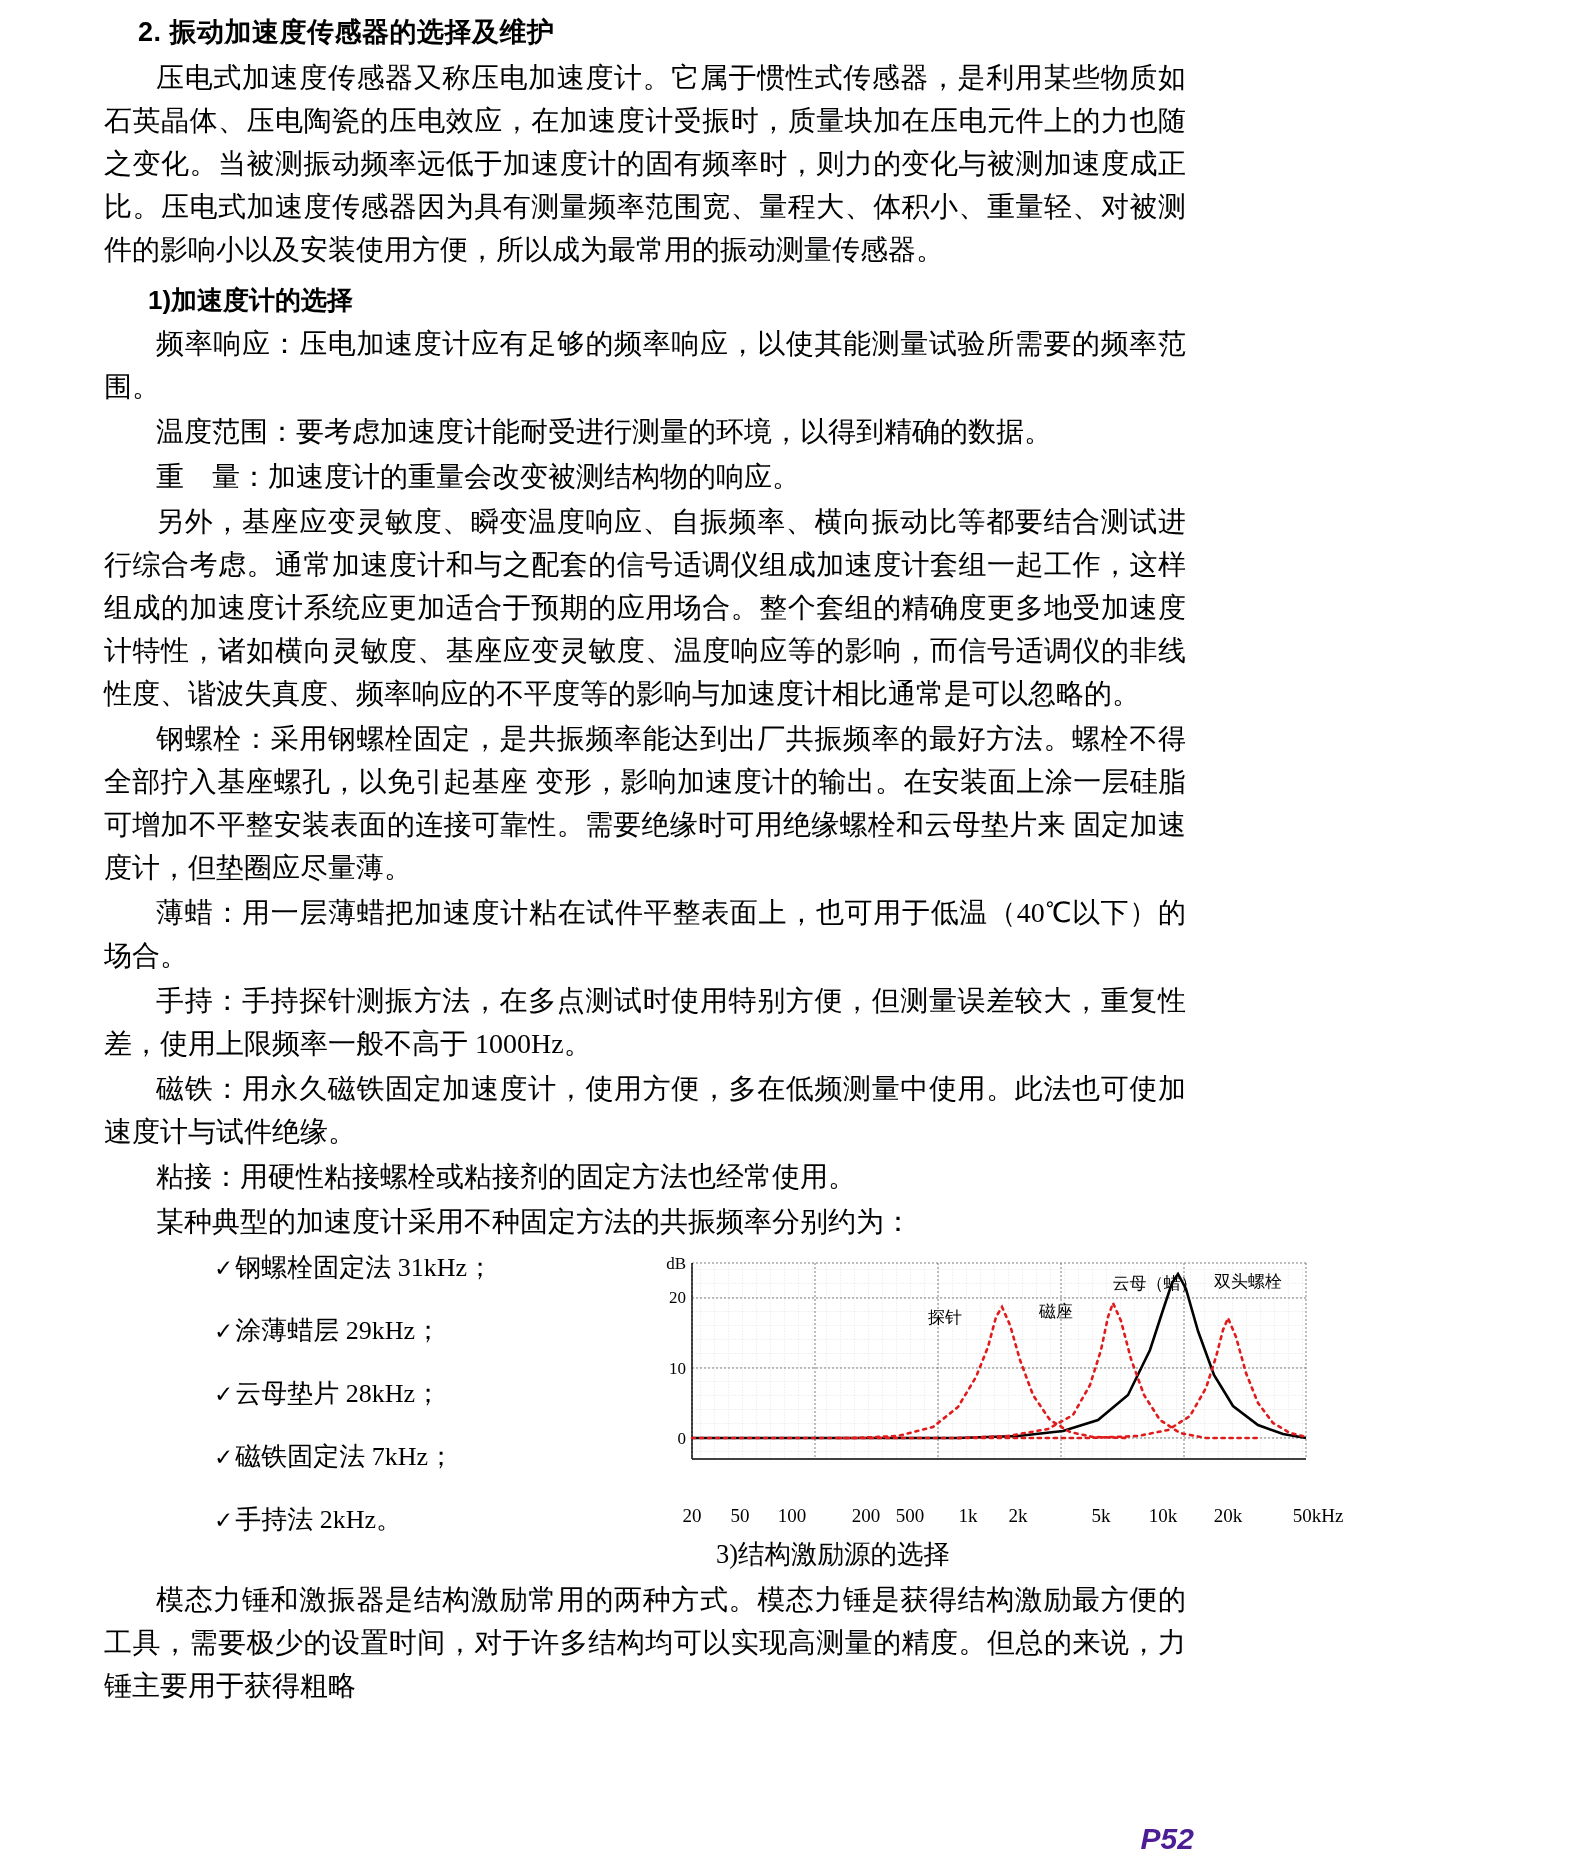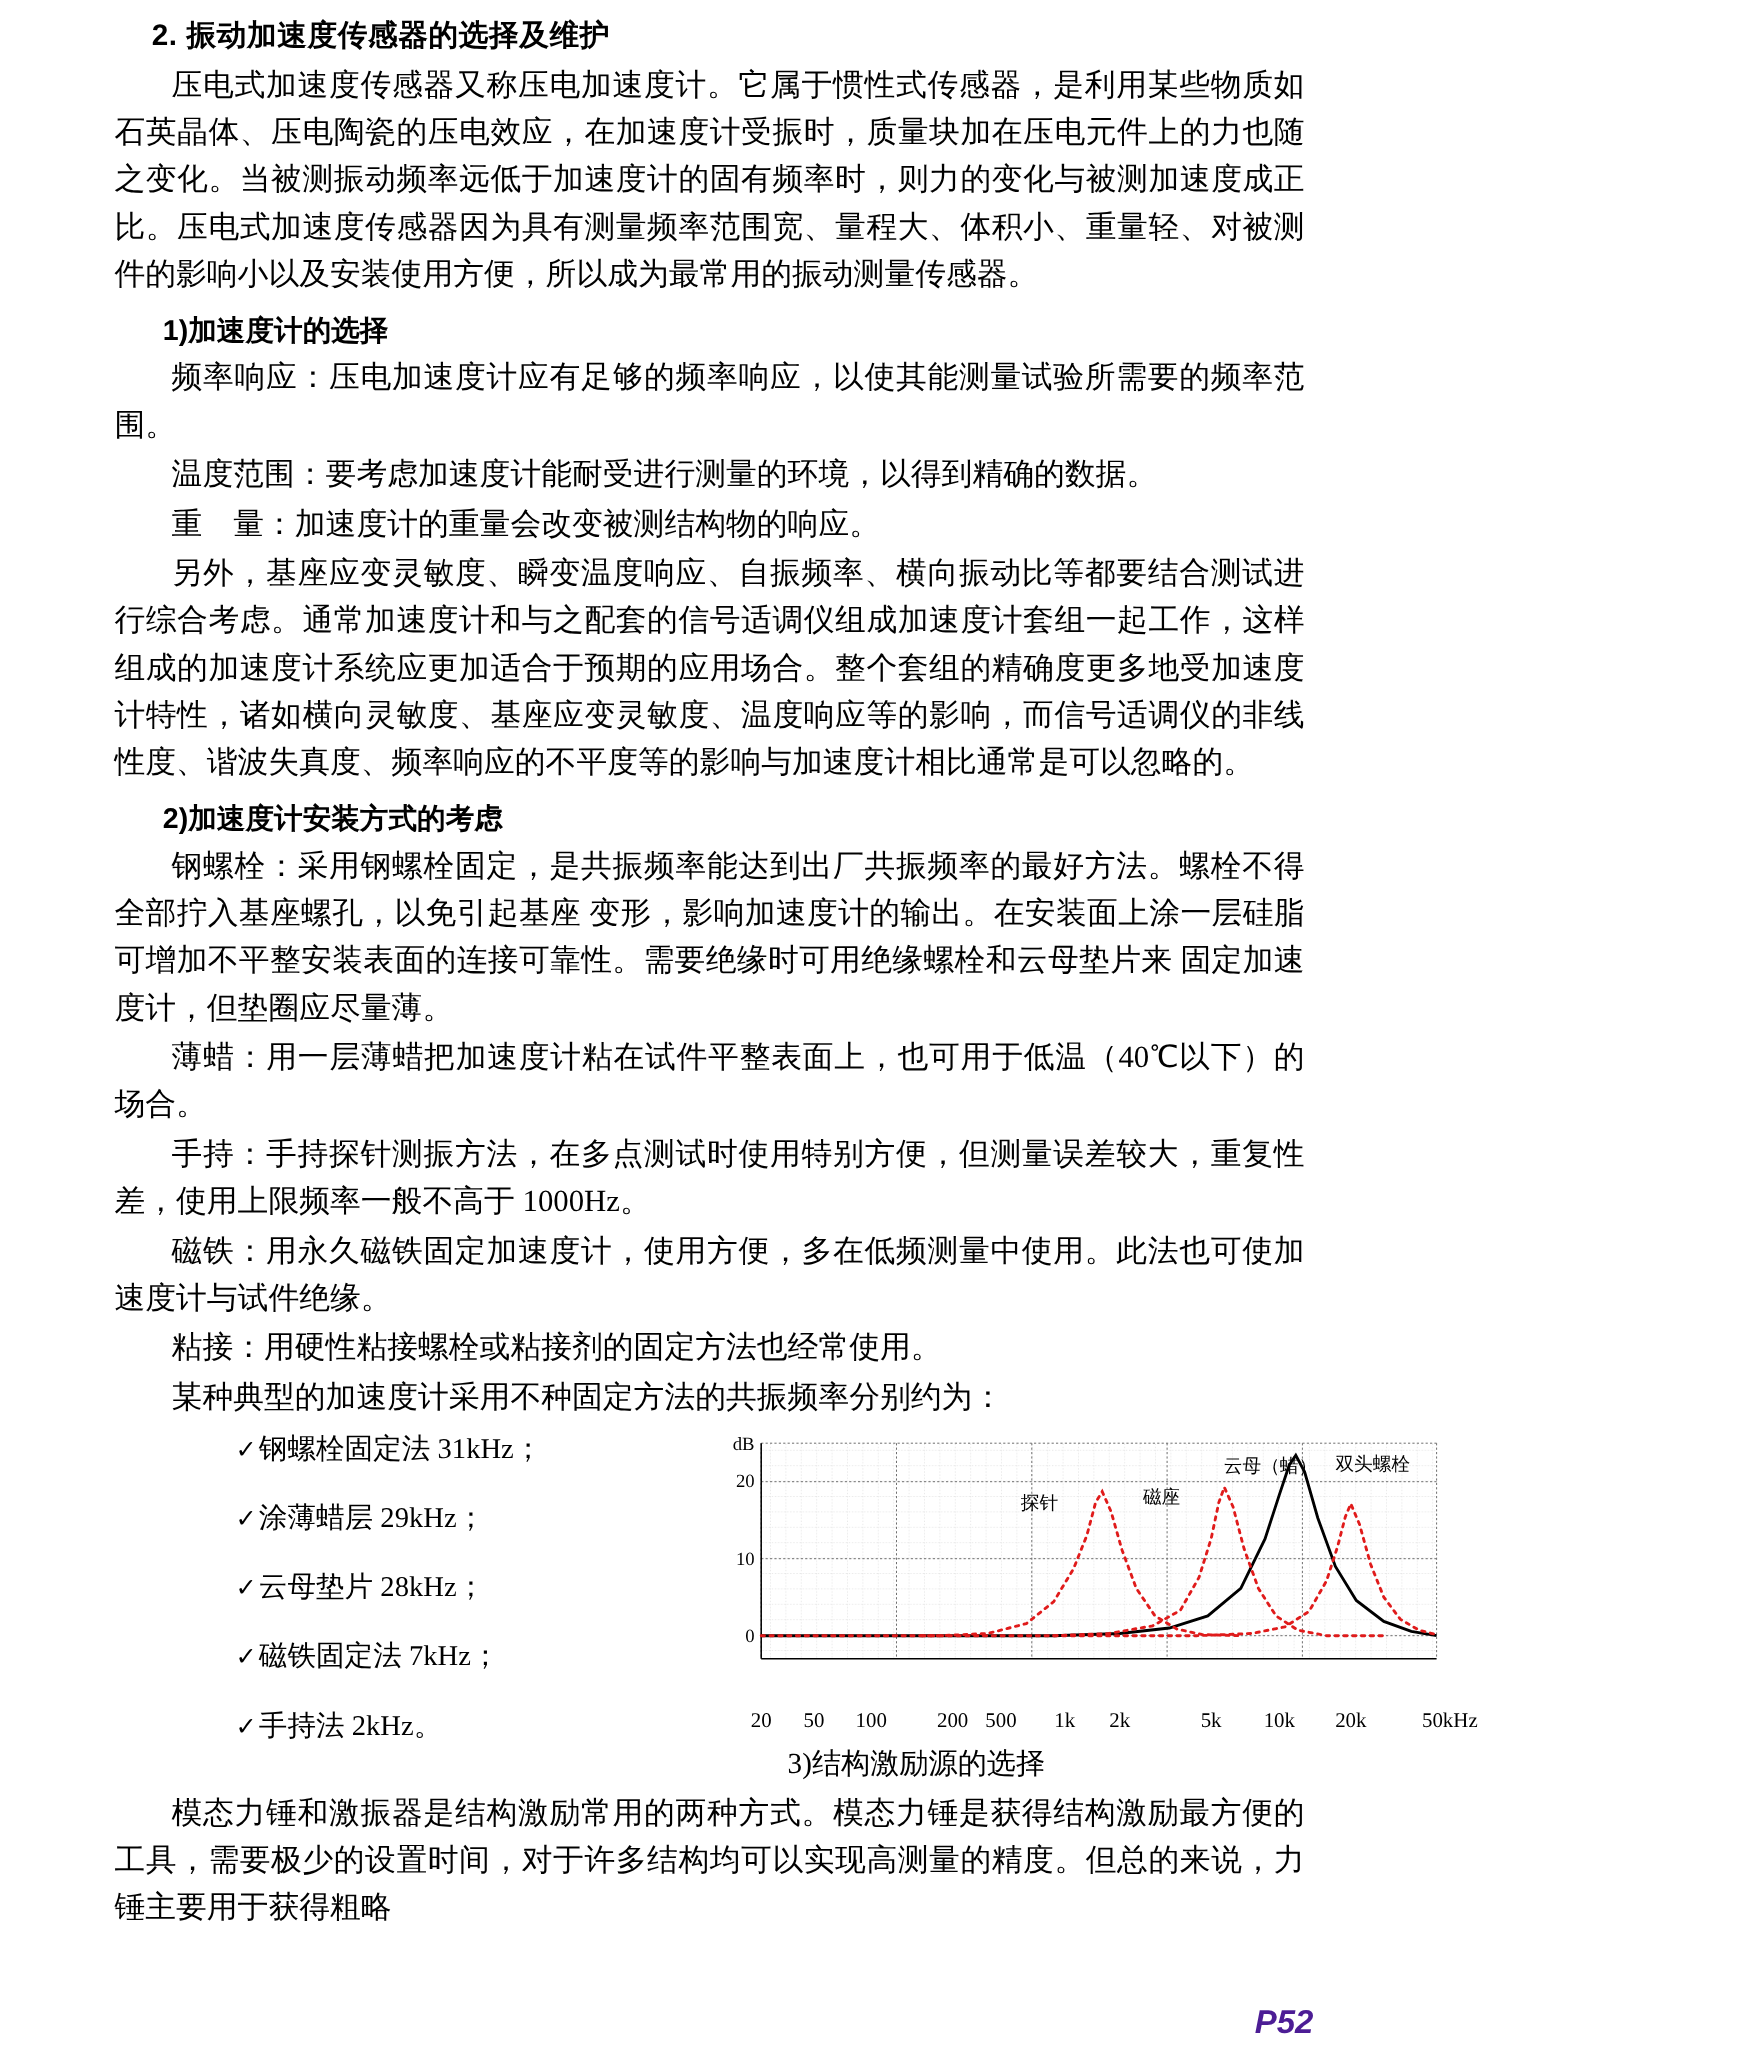--- a/index.html
+++ b/index.html
@@ -139,21 +139,20 @@
 
   <p class="para">压电式加速度传感器又称压电加速度计。它属于惯性式传感器，是利用某些物质如石英晶体、压电陶瓷的压电效应，在加速度计受振时，质量块加在压电元件上的力也随之变化。当被测振动频率远低于加速度计的固有频率时，则力的变化与被测加速度成正比。压电式加速度传感器因为具有测量频率范围宽、量程大、体积小、重量轻、对被测件的影响小以及安装使用方便，所以成为最常用的振动测量传感器。</p>
 
   <h3 class="sub-title">1)加速度计的选择</h3>
 
   <p class="para">频率响应：压电加速度计应有足够的频率响应，以使其能测量试验所需要的频率范围。</p>
   <p class="para">温度范围：要考虑加速度计能耐受进行测量的环境，以得到精确的数据。</p>
   <p class="para">重　量：加速度计的重量会改变被测结构物的响应。</p>
   <p class="para">另外，基座应变灵敏度、瞬变温度响应、自振频率、横向振动比等都要结合测试进行综合考虑。通常加速度计和与之配套的信号适调仪组成加速度计套组一起工作，这样组成的加速度计系统应更加适合于预期的应用场合。整个套组的精确度更多地受加速度计特性，诸如横向灵敏度、基座应变灵敏度、温度响应等的影响，而信号适调仪的非线性度、谐波失真度、频率响应的不平度等的影响与加速度计相比通常是可以忽略的。</p>
 
-  <h3 class="sub-title">2)加速度计安装方式的考虑</h3>
 
   <p class="para">钢螺栓：采用钢螺栓固定，是共振频率能达到出厂共振频率的最好方法。螺栓不得全部拧入基座螺孔，以免引起基座 变形，影响加速度计的输出。在安装面上涂一层硅脂可增加不平整安装表面的连接可靠性。需要绝缘时可用绝缘螺栓和云母垫片来 固定加速度计，但垫圈应尽量薄。</p>
   <p class="para">薄蜡：用一层薄蜡把加速度计粘在试件平整表面上，也可用于低温（40℃以下）的场合。</p>
   <p class="para">手持：手持探针测振方法，在多点测试时使用特别方便，但测量误差较大，重复性差，使用上限频率一般不高于 1000Hz。</p>
   <p class="para">磁铁：用永久磁铁固定加速度计，使用方便，多在低频测量中使用。此法也可使加速度计与试件绝缘。</p>
   <p class="para">粘接：用硬性粘接螺栓或粘接剂的固定方法也经常使用。</p>
   <p class="para tight">某种典型的加速度计采用不种固定方法的共振频率分别约为：</p>
 
   <div class="two-col">
 

